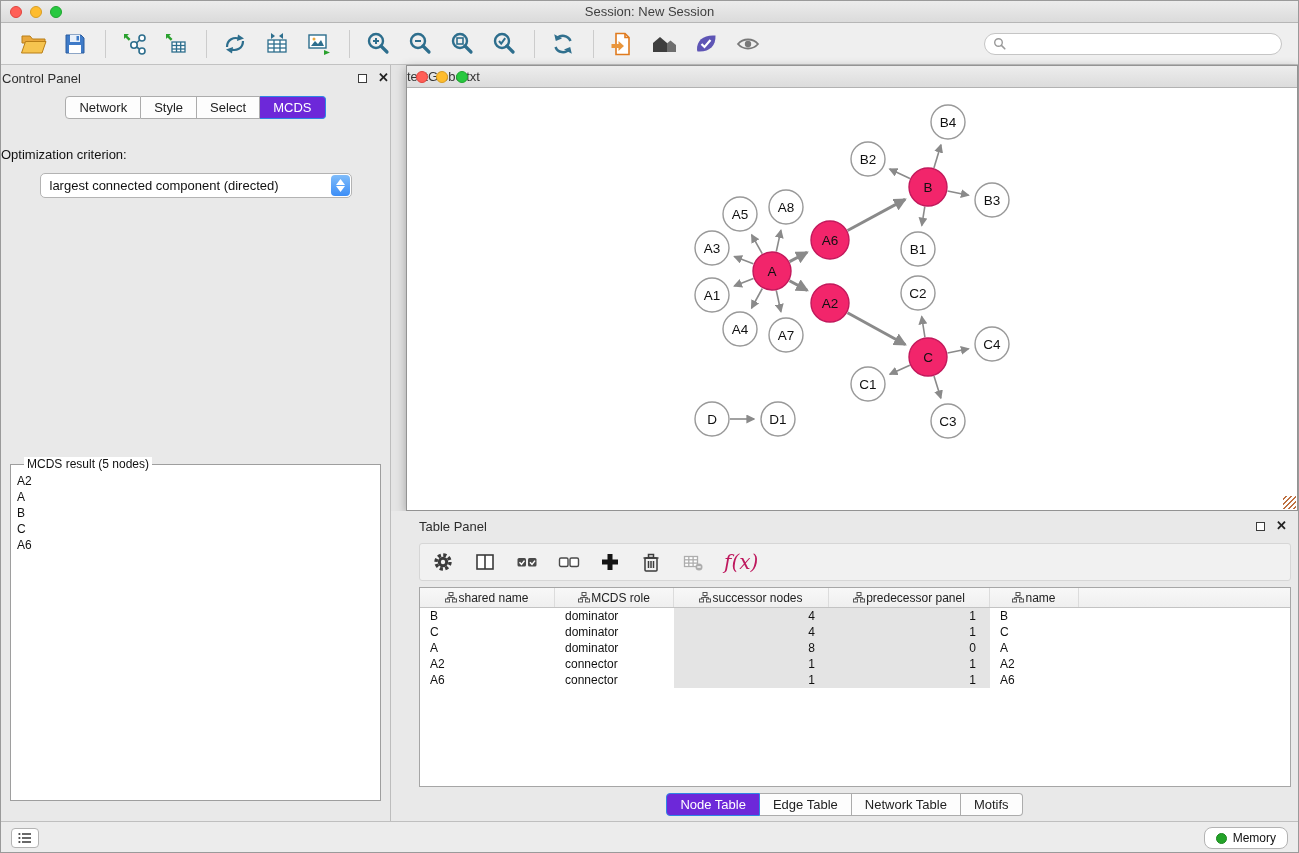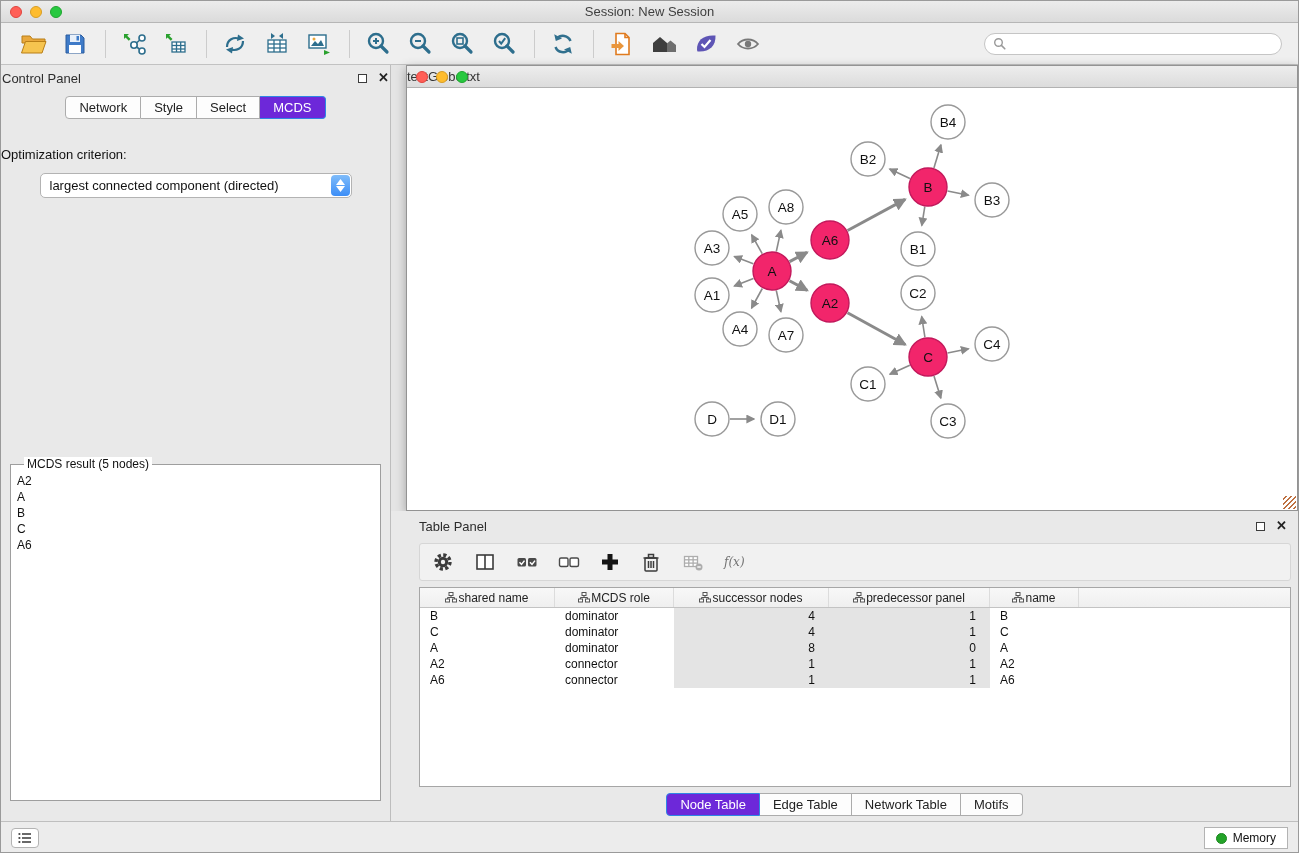--- a/index.html
+++ b/index.html
@@ -49,33 +49,33 @@
   .net-title { width:100%; text-align:left; font-size:13px; color:#333; }
   .net-canvas { flex:1; position:relative; overflow:hidden; }
   .net-canvas svg { position:absolute; left:0; top:0; }
   .resize-grip { position:absolute; right:1px; bottom:1px; width:13px; height:13px;
     background:repeating-linear-gradient(135deg, transparent 0 2px, #BE7040 2px 3.5px); }
   
   .table-panel { position:absolute; left:0; right:0; top:446px; bottom:0; display:flex; flex-direction:column; background:#E9E9E9; }
   .tp-header { height:30px; display:flex; align-items:center; padding:0 11px 0 28px; font-size:13px; color:#2d2d2d; }
   .tp-toolbar { margin:2px 7px 6px 28px; height:38px; background:#F1F1F1; border:1px solid #D6D6D6; border-radius:3px; display:flex; align-items:center; padding:0 12px; gap:20px; }
   .tp-tool { display:flex; align-items:center; justify-content:center; height:26px; }
-  .fx-label { font-family:"DejaVu Serif", serif; font-style:italic; font-size:12px; color:#737373; }
+  .fx-label { font-family:"DejaVu Serif", serif; font-style:italic; font-size:20px; color:#be185d; }
   .tbl-wrap { flex:1; margin:0 7px 0 28px; background:#fff; border:1px solid #A6A6A6; overflow:hidden; display:flex; flex-direction:column; }
   .tbl-head { display:grid; grid-template-columns:135px 119px 155px 161px 89px 1fr; background:linear-gradient(#F8F8F8,#EFEFEF); border-bottom:1px solid #C3C3C3; flex:none; }
   .th { display:flex; align-items:center; justify-content:center; gap:1px; font-size:12px; color:#222; height:19px; border-right:1px solid #DCDCDC; }
   .tbl-body { flex:1; }
   .tbl-row { display:grid; grid-template-columns:135px 119px 155px 161px 89px 1fr; height:16px; }
   .td { font-size:12px; color:#111; padding:0 10px; line-height:16px; white-space:nowrap; }
   .td.right { text-align:right; padding-right:14px; }
   .tbl-tabs { height:34px; display:flex; justify-content:center; align-items:center; flex:none; }
   
   .statusbar { height:33px; background:#ECECEC; border-top:1px solid #BFBFBF; display:flex; align-items:center; padding:0 10px; }
   .list-btn { width:28px; height:20px; border:1px solid #B3B3B3; border-radius:4px; background:#fff; display:flex; align-items:center; justify-content:center; }
-  .memory-btn { margin-left:auto; height:22px; border:1px solid #B3B3B3; border-radius:0; background:#fff; padding:0 11px; font-size:12px; color:#111; display:flex; align-items:center; gap:6px; }
+  .memory-btn { margin-left:auto; height:22px; border:1px solid #B3B3B3; border-radius:8px; background:#fff; padding:0 11px; font-size:12px; color:#111; display:flex; align-items:center; gap:6px; }
   .memory-dot { width:11px; height:11px; border-radius:50%; background:#23A328; border:1px solid #1B871F; }
 </style>
 </head>
 <body>
 
 <div class="app">
 
   <div class="titlebar">
     <div class="traffic">
       <span class="light" style="background:#FF5F57;border:1px solid #E0443E;"></span>

